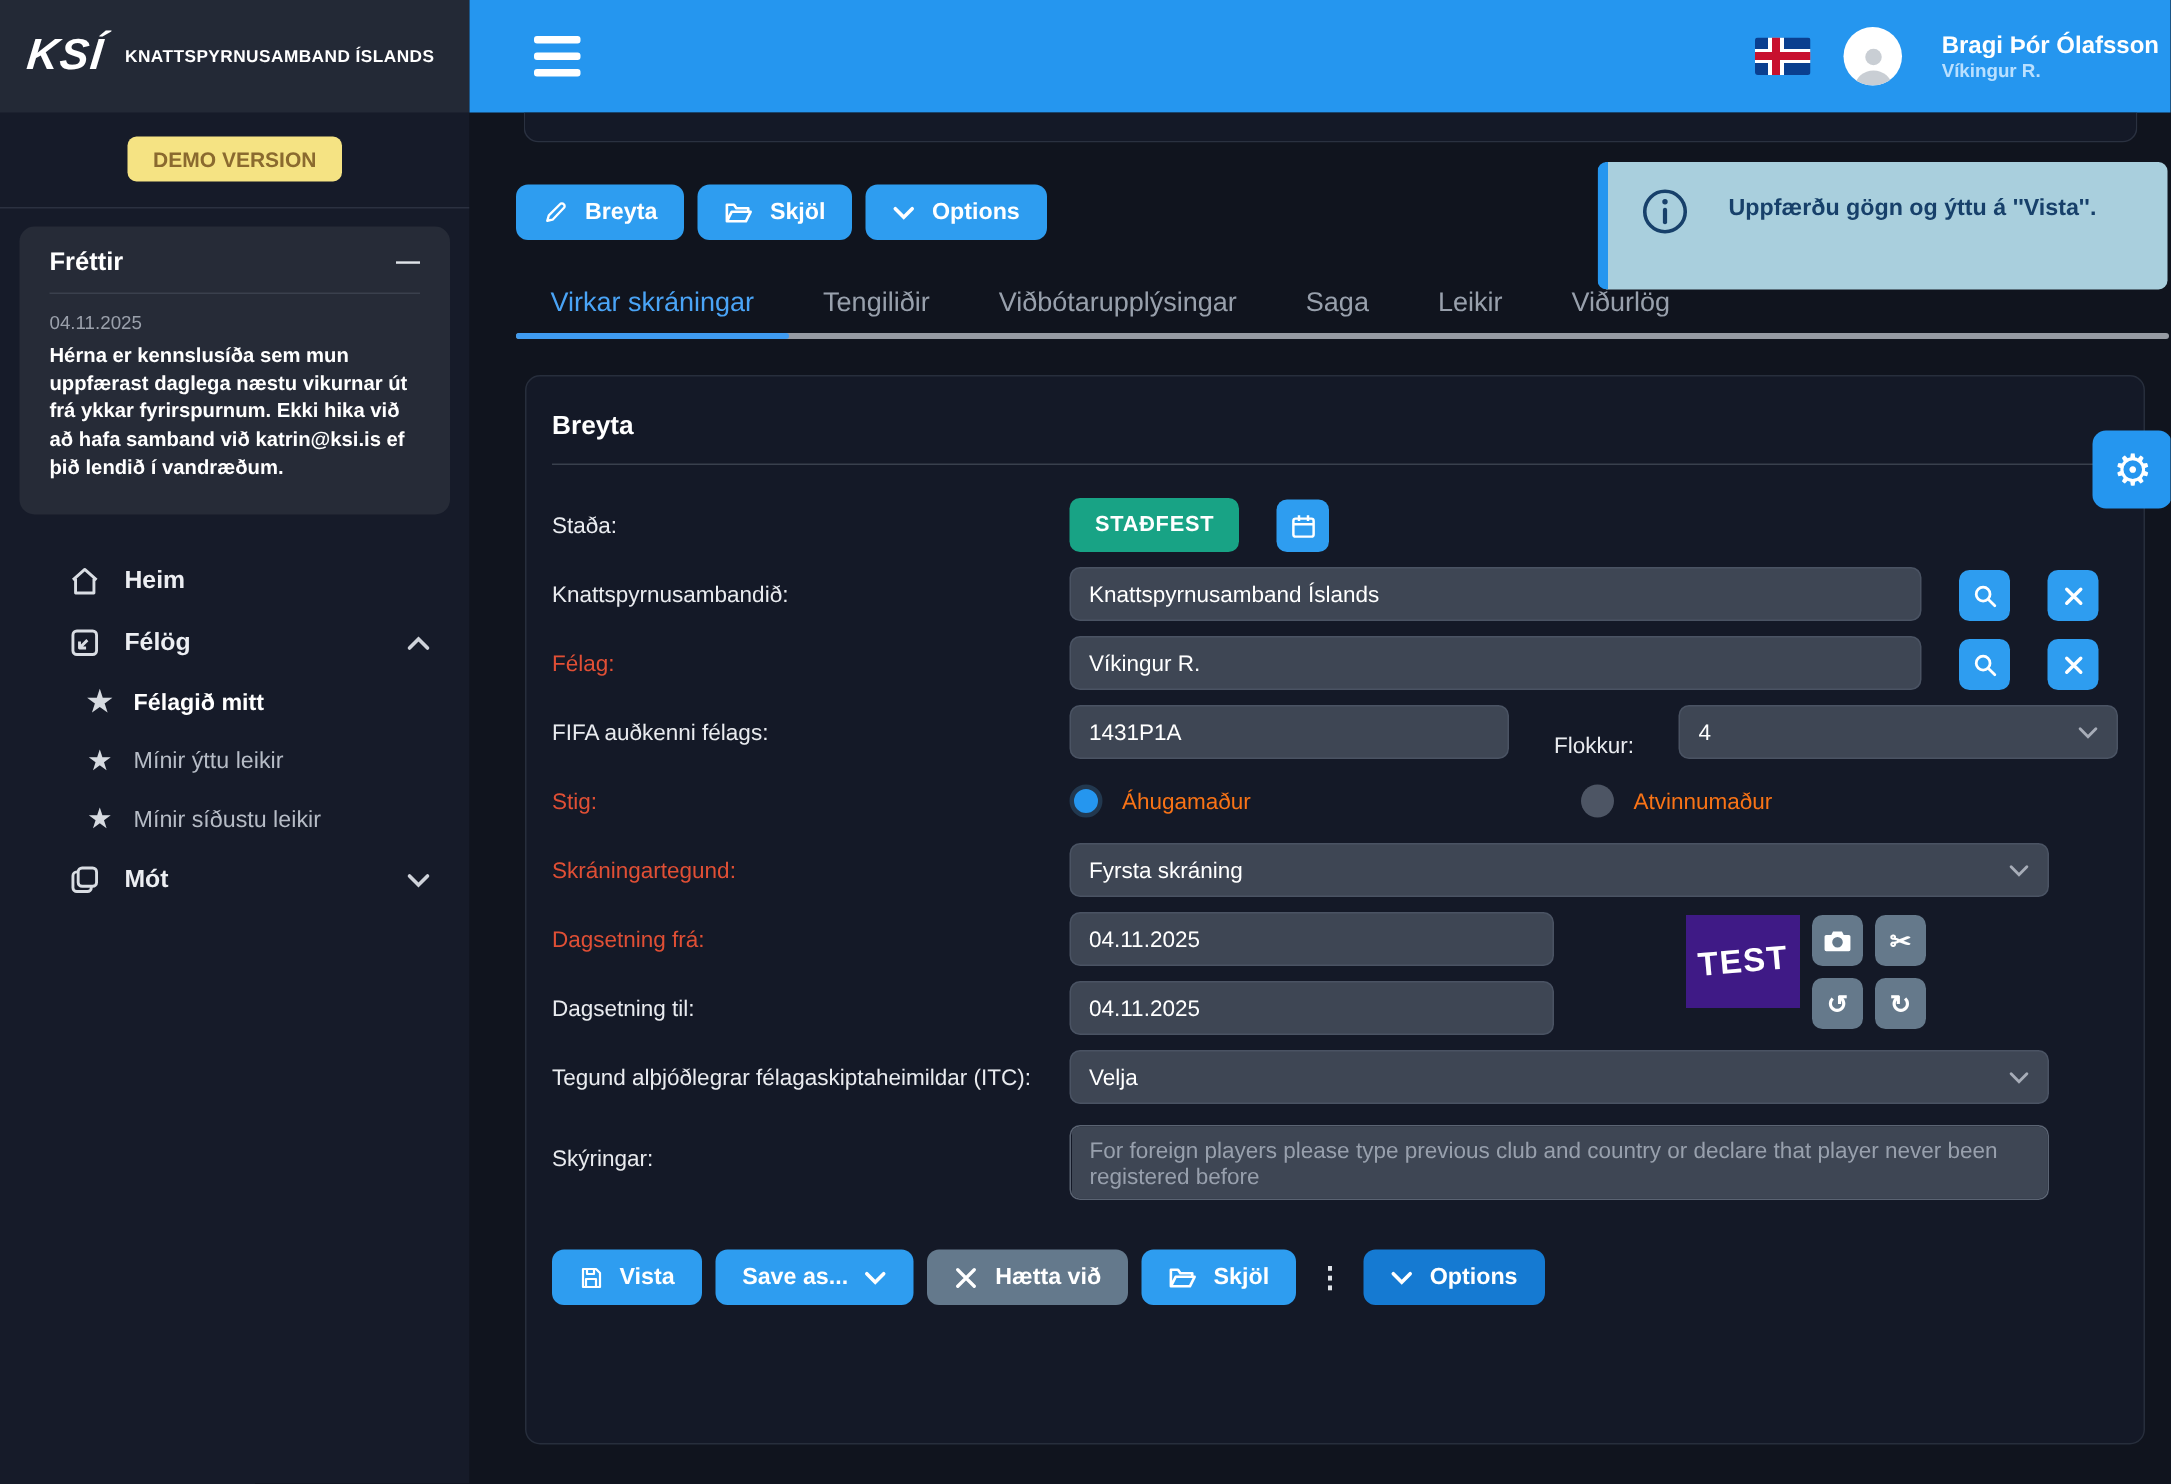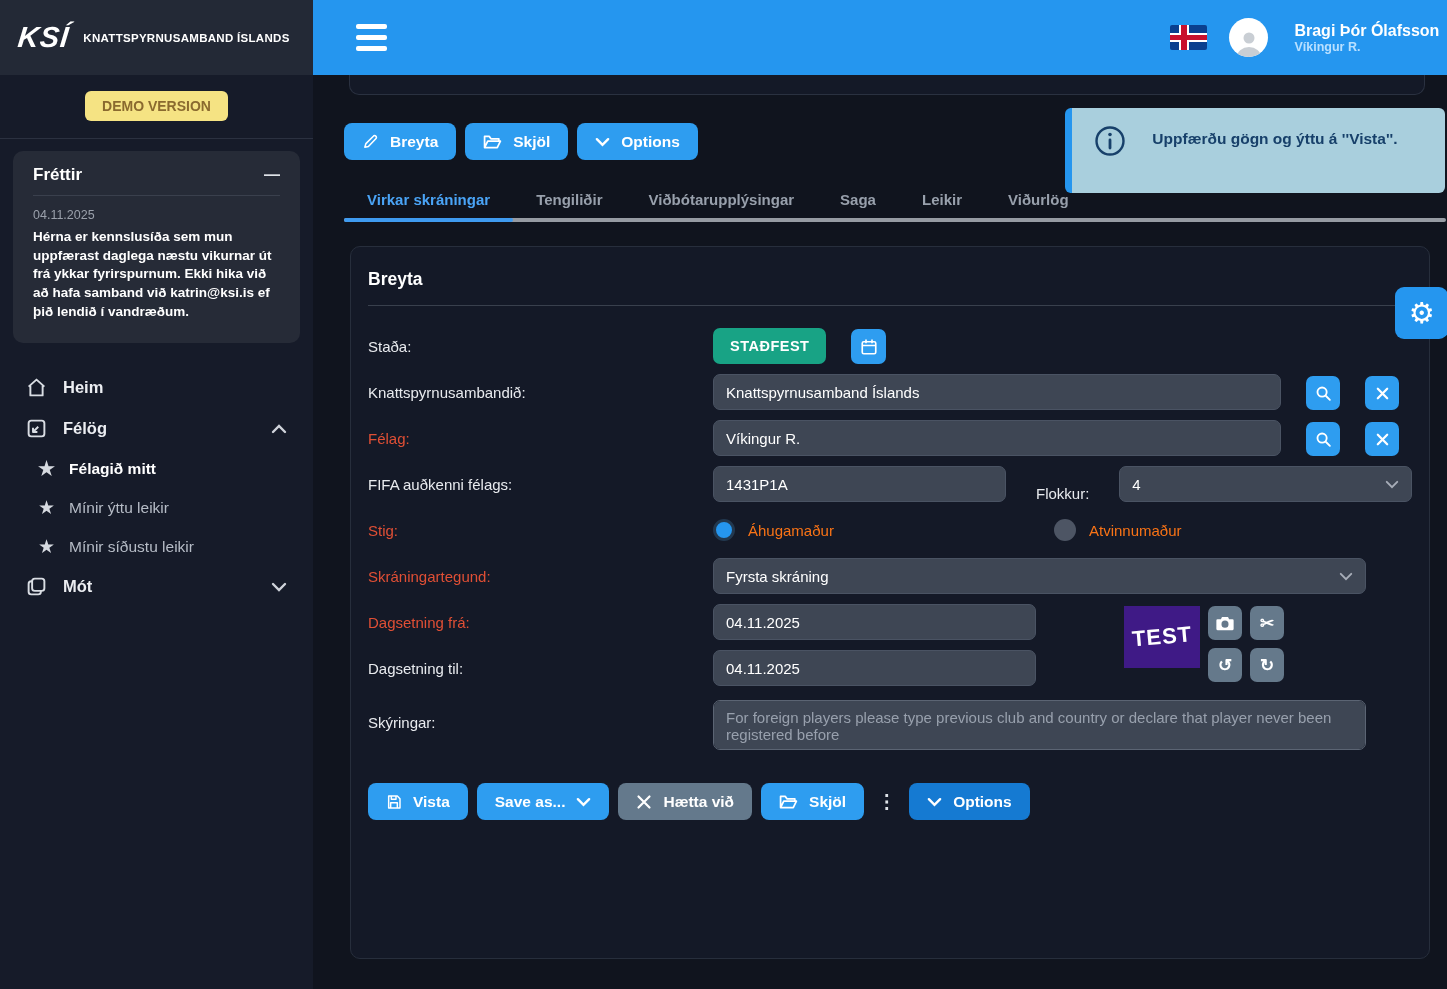--- a/index.html
+++ b/index.html
@@ -14,21 +14,21 @@
   .org-name { color:#fff; font-weight:bold; font-size:11.5px; letter-spacing:.3px; }
   .demo-badge { margin:16px auto 0; width:fit-content; background:#f5e383; color:#8a6a2f;
     font-weight:bold; font-size:14px; padding:7px 17px; border-radius:6px; }
   .sidebar-divider { border-top:1px solid #2b3140; margin:17px 0 12px; }
   .news-card { margin:0 13px; background:#262b37; border-radius:10px; padding:14px 20px 22px; }
   .news-header { display:flex; justify-content:space-between; align-items:center; color:#fff;
     font-weight:bold; font-size:17px; padding-bottom:10px; border-bottom:1px solid #3a404d; }
   .news-collapse { color:#dfe3e8; font-size:16px; cursor:pointer; }
   .news-date { color:#9aa0ab; font-size:12.5px; margin-top:12px; }
   .news-body { color:#fff; font-weight:bold; font-size:13.5px; line-height:1.38; margin-top:6px; }
-  .nav { padding-top:24px; }
+  .nav { padding-top:24px;padding-left:20px; }
   .nav-item { display:flex; align-items:center; gap:16px; padding:10px 26px; color:#eceef2;
     font-weight:bold; font-size:16.5px; cursor:pointer; }
   .nav-item .chev { margin-left:auto; }
   .nav-sub { display:flex; align-items:center; gap:14px; padding:10px 26px 10px 38px;
     font-size:15.5px; color:#b6bcc6; cursor:pointer; }
   .nav-sub.active { color:#fff; font-weight:bold; }
   .nav-star { color:#d6dae0; font-size:19px; line-height:1; }
   svg.ic { display:block; }
 
   
@@ -61,21 +61,21 @@
   .btn-slate { background:#64798c; }
   .btn-deep { background:#157ad2; }
 
   .notification { position:absolute; top:33px; right:20px; width:380px; height:85px;
     background:#a9cfdd; border-left:7px solid #2596ef; border-radius:6px;
     display:flex; align-items:flex-start; padding:17px 28px 0 22px; gap:26px; }
   .notif-text { color:#17406a; font-weight:bold; font-size:15.5px; padding-top:5px; }
 
   .tabs { display:flex; margin-top:31px; position:relative; }
   .tabs-rail { position:absolute; bottom:0; left:0; right:-16px; height:4px; background:#969ba3; border-radius:2px; }
-  .tab { position:relative; padding:0 23px 14px; color:#98a0ac; font-weight:bold; font-size:15px; cursor:pointer; }
+  .tab { position:relative; padding:0 23px 14px; color:#98a0ac; font-weight:normal; font-size:18px; cursor:pointer; }
   .tab:first-child { padding-left:14px; }
   .tab.active { color:#4aa4f6; }
   .tab.active::after { content:""; position:absolute; left:0; right:0; bottom:0; height:4px;
     background:#3f9bf0; border-radius:2px; z-index:1; }
 
   
   .panel { margin:24px 0 0 6px; background:#141927; border:1px solid #272e3c; border-radius:10px;
     padding:16px 17px 20px; height:713px; }
   .panel-title { color:#fff; font-weight:bold; font-size:17.5px; padding:6px 0 15px; }
   .panel-divider { border-top:1px solid #39404d; margin-bottom:22px; }
@@ -384,20 +384,31 @@
               <button class="media-btn">
                   <span>↺</span>
                 </button>
               <button class="media-btn">
                   <span>↻</span>
                 </button>
             </div>
           </div>
         </div>
 
+        <div class="frow">
+          <div class="flabel">Tegund alþjóðlegrar félagaskiptaheimildar (ITC):</div>
+          <div class="fcontrols">
+            <div class="select sel-full">
+              <span>Velja</span>
+              <svg width="14" height="9" viewBox="0 0 16 10" fill="none" stroke="#a7adb8" stroke-width="2.2" stroke-linecap="round">
+                  <path d="M2 2 L8 8 L14 2"></path>
+                </svg>
+            </div>
+          </div>
+        </div>
 
         <div class="frow" style="align-items:flex-start; margin-top:14px;">
           <div class="flabel" style="padding-top:14px;">Skýringar:</div>
           <div class="fcontrols">
             <textarea class="textarea" placeholder="For foreign players please type previous club and country or declare that player never been registered before" style=""></textarea>
           </div>
         </div>
 
         <div class="footer-btns">
           <button class="btn">

